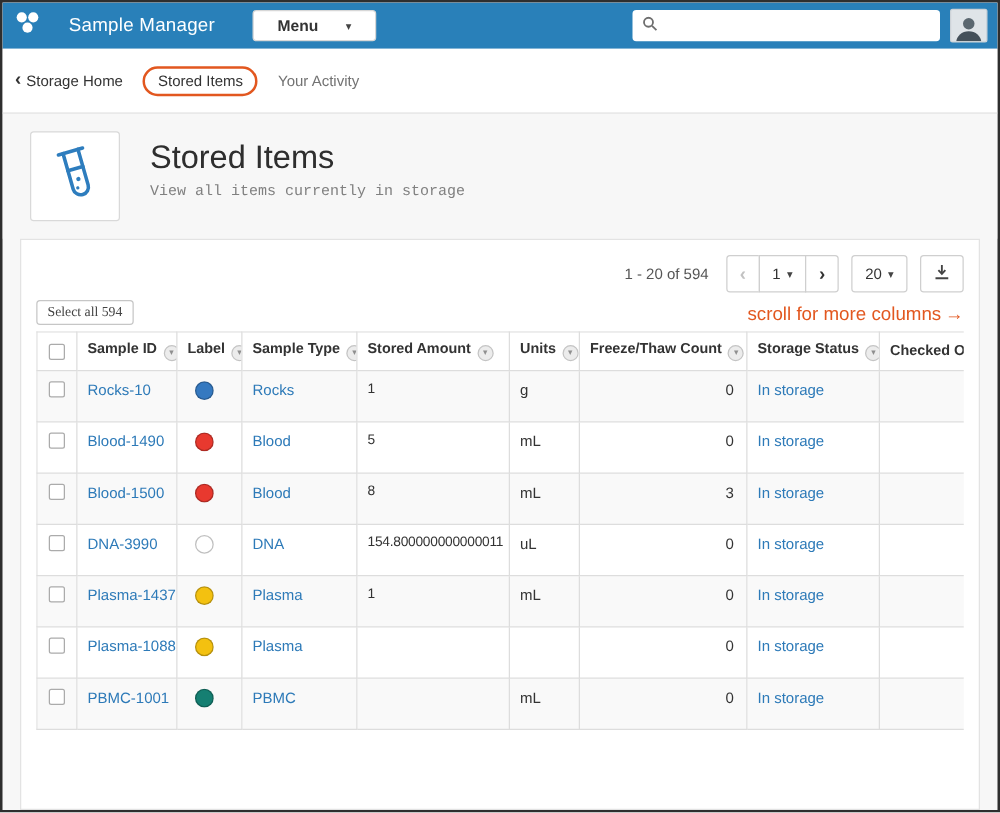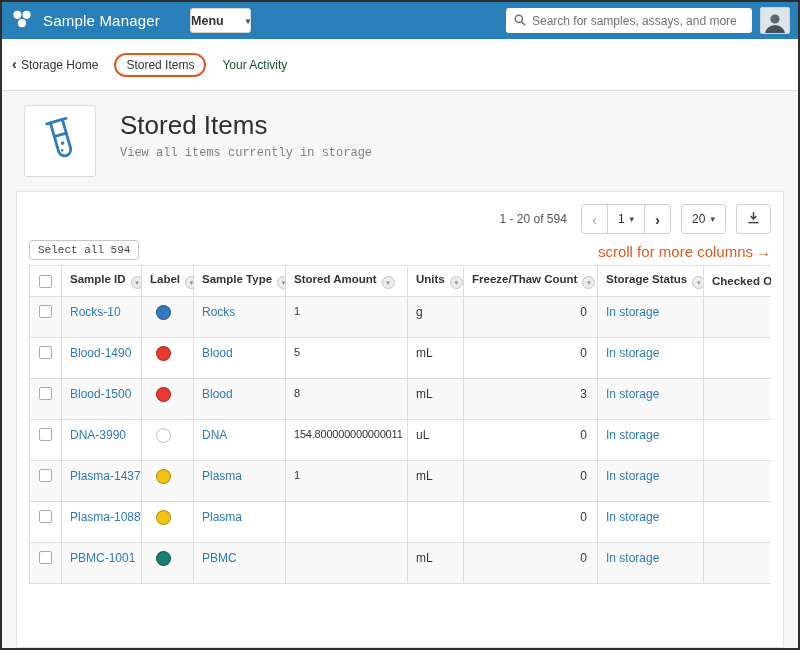--- a/index.html
+++ b/index.html
@@ -7,36 +7,36 @@
     --ann:#e2571f;
     --link:#2d7ab8;
   }
   *{margin:0;padding:0;box-sizing:border-box;}
   html,body{width:800px;height:650px;overflow:hidden;}
   body{font-family:"Liberation Sans","DejaVu Sans",sans-serif;background:#fff;}
   .frame{width:800px;height:650px;border:2px solid #2e2e2e;display:flex;flex-direction:column;background:#f7f7f7;overflow:hidden;}
 
   
   .topbar{height:37px;min-height:37px;background:var(--brand);display:flex;align-items:center;padding:0 8px;}
-  .brand{display:flex;align-items:center;gap:9px;}
+  .brand{display:flex;align-items:center;gap:21px;}
   .brand-title{color:#fff;font-size:15px;letter-spacing:.2px;}
-  .menu-btn{margin-left:30px;background:#fff;border:1px solid #d7d7d7;border-radius:3px;height:25px;padding:0 0;font-size:12.5px;font-weight:700;color:#333;display:flex;align-items:center;gap:22px;cursor:pointer;font-family:inherit;}
+  .menu-btn{margin-left:30px;background:#fff;border:1px solid #d7d7d7;border-radius:3px;height:25px;padding:0 19px;font-size:12.5px;font-weight:700;color:#333;display:flex;align-items:center;gap:22px;cursor:pointer;font-family:inherit;}
   .caret::after{content:"\25BE";font-size:9px;color:#444;position:relative;top:-1px;}
   .searchbox{margin-left:auto;display:flex;align-items:center;background:#fff;border-radius:3px;height:25px;width:246px;padding:0 8px;gap:6px;}
   .searchbox input{border:none;outline:none;flex:1;font-size:12px;color:#333;font-family:inherit;background:transparent;}
   .searchbox input::placeholder{color:#737373;}
   .avatar{margin-left:8px;width:30px;height:27px;background:#dfe4e8;border:1px solid #cdd3d8;border-radius:2px;display:flex;align-items:flex-end;justify-content:center;overflow:hidden;}
 
   
   .tabbar{height:52px;min-height:36px;background:#fff;border-bottom:1px solid #ddd;display:flex;align-items:center;padding:0 10px;gap:16px;font-size:12px;}
   .back-link{display:flex;align-items:center;gap:4px;color:#333;text-decoration:none;}
   .backchev::before{content:"\2039";font-weight:700;font-size:15px;line-height:1;position:relative;top:-1px;}
   .tab{color:#333;text-decoration:none;}
   .tab.annotated{border:2px solid var(--ann);border-radius:14px;padding:3px 10px;}
-  .tab.inactive{color:#14532d;}
+  .tab.inactive{color:#737373;}
 
   
   .pagehead{background:#f7f7f7;padding:14px 22px;display:flex;align-items:flex-start;gap:24px;min-height:100px;}
   .tile{width:72px;height:72px;background:#fff;border:1px solid #d9d9d9;border-radius:3px;display:flex;align-items:center;justify-content:center;}
   .page-title{font-size:26px;font-weight:400;color:#2e2e2e;line-height:1.15;margin-top:6px;}
   .page-subtitle{font-size:12px;color:#808080;margin-top:5px;font-family:Liberation Mono, monospace;}
 
   
   .panel{margin:0 14px;background:#fff;border:1px solid #e3e3e3;flex:1;padding:12px;overflow:hidden;display:flex;flex-direction:column;}
 
@@ -51,21 +51,21 @@
   .chev-l::after{content:"\2039";}
   .chev-r::after{content:"\203A";}
   .btn.disabled{color:#c2c2c2;cursor:default;}
   .btn.disabled .chev-l::after{color:#c2c2c2;}
 
   .filterbar{border:1px solid #c9c9c9;border-radius:4px;height:36px;display:flex;align-items:center;padding-left:100px;margin-bottom:10px;background:#fff;}
   .ann-text{color:var(--ann);font-size:15px;}
   .arrow-icon::after{content:"\2192";font-weight:700;margin-left:3px;}
 
   .gridtools{display:flex;align-items:flex-end;justify-content:space-between;margin-bottom:5px;}
-  .select-all-btn{background:#fff;border:1px solid #c6c6c6;border-radius:3px;font-size:11px;color:#444;padding:3px 8px;cursor:pointer;font-family:Liberation Mono, monospace;}
+  .select-all-btn{background:#fff;border:1px solid #c6c6c6;border-radius:3px;font-size:11px;color:#444;padding:3px 8px;cursor:pointer;font-family:Liberation Serif, serif;}
 
   
   .gridwrap{overflow:hidden;flex:1;}
   table{border-collapse:collapse;table-layout:fixed;width:768px;background:#fff;}
   th,td{border:1px solid #ddd;white-space:nowrap;overflow:hidden;}
   th{font-size:11.5px;font-weight:700;color:#333;text-align:left;padding:7px 4px 7px 8px;background:#fff;height:29px;}
   td{font-size:12px;color:#333;height:41px;padding:8px 8px 0 8px;vertical-align:top;}
   tbody tr:nth-child(odd) td{background:#f9f9f9;}
   a.cell-link{color:var(--link);text-decoration:none;}
   .c-cb{text-align:center;padding-left:4px;padding-right:4px;}
@@ -101,21 +101,20 @@
     </button>
     <div class="searchbox">
       <span>
         <svg width="12" height="12" viewBox="0 0 14 14">
             <g fill="none" stroke="#6e6e6e" stroke-width="1.7">
               <circle cx="5.6" cy="5.6" r="4.2"></circle>
               <line x1="8.9" y1="8.9" x2="13" y2="13"></line>
             </g>
           </svg>
       </span>
-      <input type="text" placeholder="Search for samples, assays, and more" style="">
     </div>
     <div class="avatar">
       <svg width="24" height="22" viewBox="0 0 24 22">
           <circle cx="12" cy="8" r="4.6" fill="#5b6770"></circle>
           <path d="M2 23 a10 9 0 0 1 20 0 Z" fill="#44505a"></path>
         </svg>
     </div>
   </header>
 
   <nav class="tabbar">

